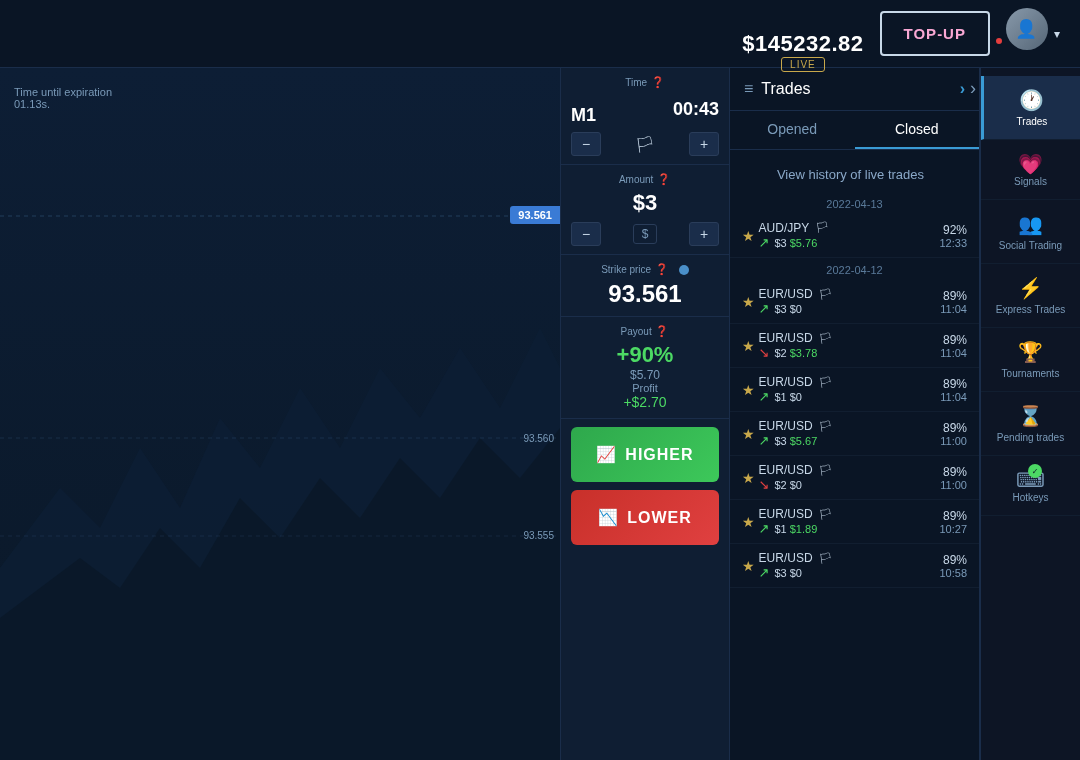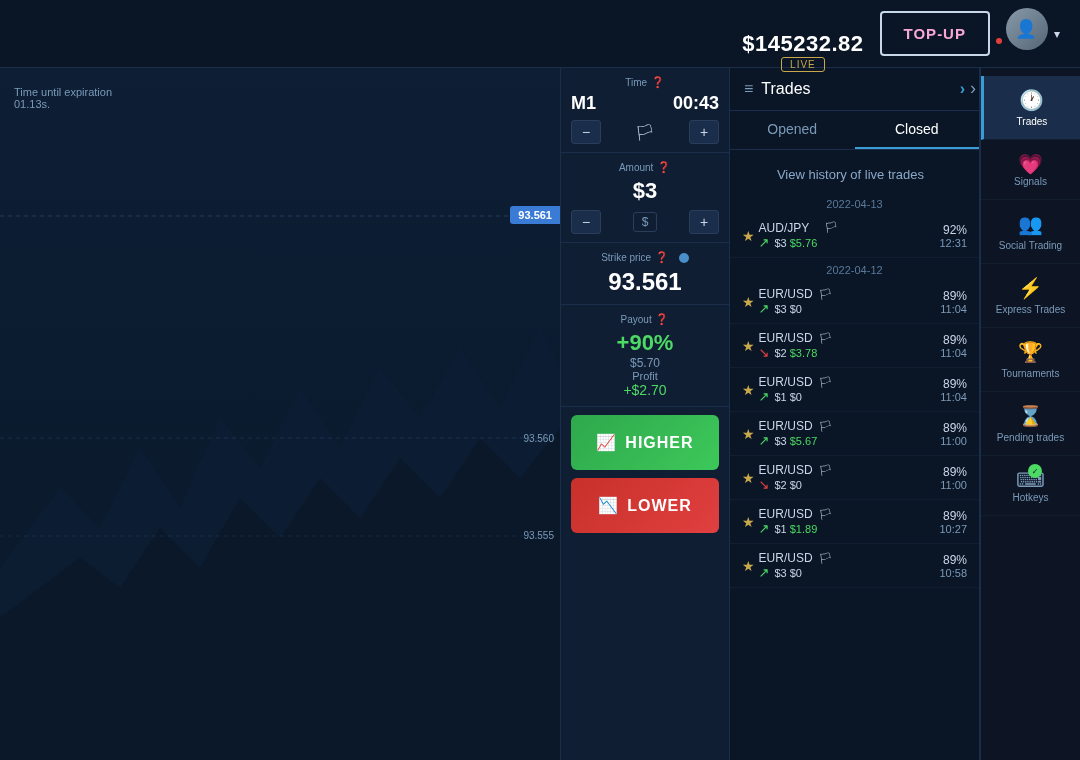--- a/index.html
+++ b/index.html
@@ -457,21 +457,21 @@
 </div>
 
 <div class="trading-panel">
 
   <div class="field-group">
     <div class="field-label">
       <span>Time</span>
       <span style="color:#5a7a9a;font-size:11px;">❓</span>
     </div>
     <div class="field-row">
-      <span style="font-size:18px;font-weight:600;color:#fff;">M1</span>
+      <span style="font-size:18px;font-weight:600;color:#fff;margin-top:12px;">M1</span>
       <span style="font-size:18px;font-weight:600;color:#fff;">00:43</span>
     </div>
     <div class="field-row" style="margin-top:6px;">
       <button class="ctrl-btn">−</button>
       <span style="font-size:16px;">🏳</span>
       <button class="ctrl-btn">+</button>
     </div>
   </div>
 
   <div class="field-group">
@@ -527,33 +527,33 @@
     <div class="trades-tab">Opened</div>
     <div class="trades-tab active">Closed</div>
   </div>
   <div class="trades-history-msg">View history of live trades</div>
   <div class="trades-list">
     <div class="date-label">2022-04-13</div>
 
     <div class="trade-item">
       <span class="star-icon">★</span>
       <div class="trade-info">
-        <div style="display:flex;align-items:flex-start;gap:12px;">
+        <div style="display:flex;align-items:flex-start;gap:3px;">
           <span class="trade-pair">AUD/JPY</span>
           <span class="trade-flag">🏳</span>
         </div>
         <div style="display:flex;align-items:center;gap:3px;">
           <span class="trade-arrow-up">↗</span>
           <span class="trade-amount">$3</span>
           <span class="trade-payout">$5.76</span>
         </div>
       </div>
       <div class="trade-right">
         <div class="trade-pct">92%</div>
-        <div class="trade-time">12:31</div>
+        <div class="trade-time">12:33</div>
       </div>
     </div>
 
     <div class="date-label">2022-04-12</div>
 
     <div class="trade-item">
       <span class="star-icon">★</span>
       <div class="trade-info">
         <div style="display:flex;align-items:center;gap:3px;">
           <span class="trade-pair">EUR/USD</span>

